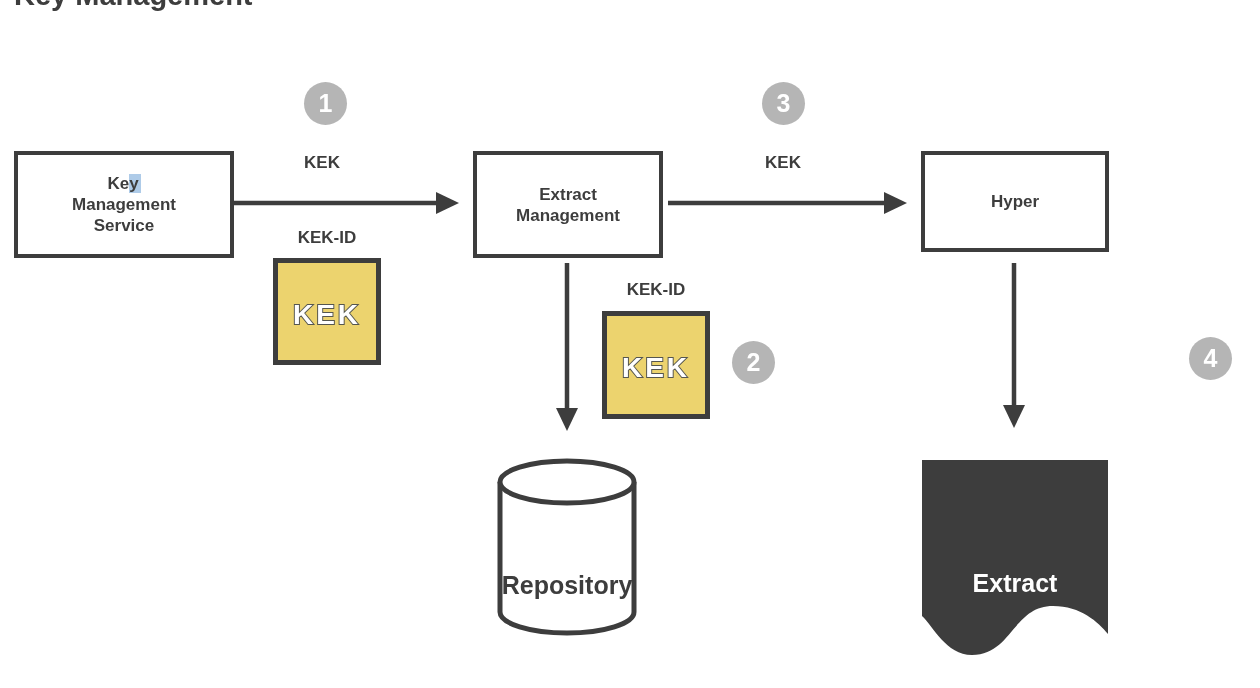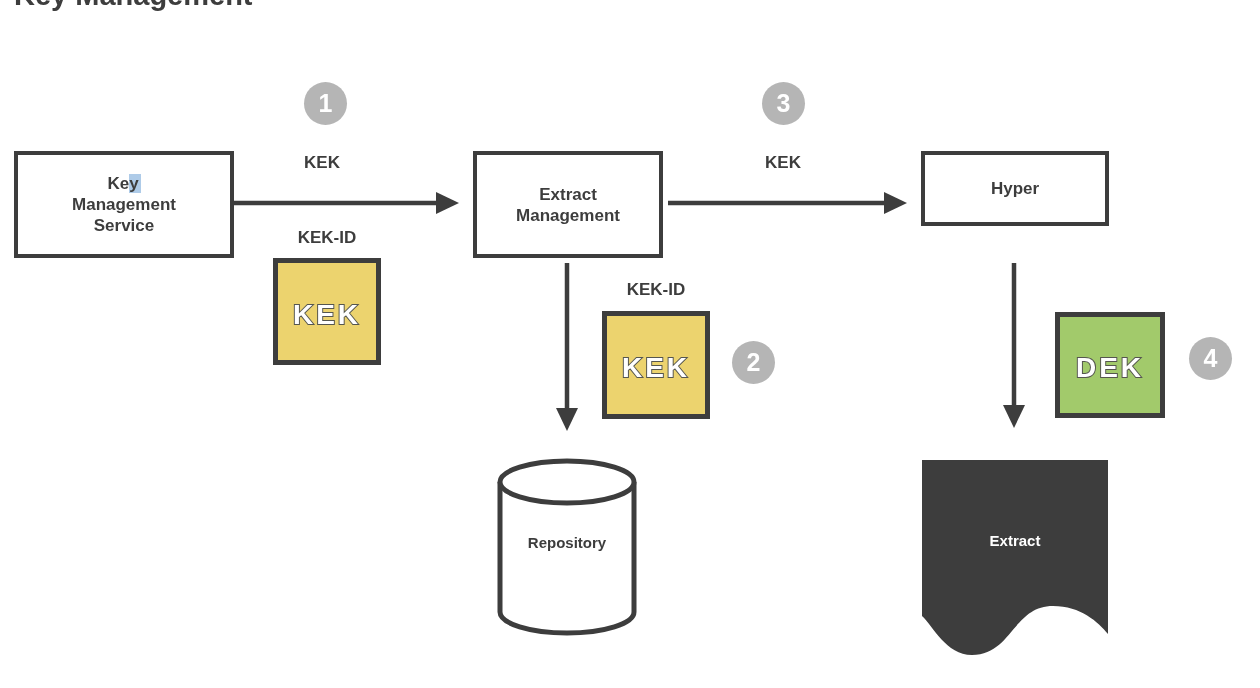--- a/index.html
+++ b/index.html
@@ -8,21 +8,21 @@
 
   .title{position:absolute;left:14px;top:-21px;font-size:29px;font-weight:bold;
          color:var(--ink);white-space:nowrap;}
 
   .node{position:absolute;box-sizing:border-box;background:#fff;
         border:4px solid var(--ink);display:flex;flex-direction:column;
         align-items:center;justify-content:center;text-align:center;
         font-size:17px;line-height:21px;font-weight:bold;color:var(--ink);}
   #node-kms{left:14px;top:151px;width:220px;height:107px;}
   #node-em{left:473px;top:151px;width:190px;height:107px;}
-  #node-hyper{left:921px;top:151px;width:188px;height:75px;}
+  #node-hyper{left:921px;top:151px;width:188px;height:101px;}
   .hl{background:var(--sel);padding:0 2px 0 0;}
 
   .step{position:absolute;width:43px;height:43px;border-radius:50%;
         background:var(--circle);color:#fff;font-size:25px;font-weight:bold;
         line-height:43px;text-align:center;}
   #step-1{left:304px;top:82px;}
   #step-3{left:762px;top:82px;}
   #step-2{left:732px;top:341px;}
   #step-4{left:1189px;top:337px;}
 
@@ -33,22 +33,22 @@
   #cap-kek1{left:287px;top:228px;}
   #cap-kek2{left:616px;top:280px;}
 
   .chip{position:absolute;box-sizing:border-box;border:5px solid var(--ink);
         display:flex;align-items:center;justify-content:center;}
   #chip-kek1{left:273px;top:258px;width:108px;height:107px;background:var(--yellow);}
   #chip-kek2{left:602px;top:311px;width:108px;height:108px;background:var(--yellow);}
   #chip-dek{left:1055px;top:312px;width:110px;height:106px;background:var(--green);}
   .chip svg{display:block;}
 
-  .shape-lbl{position:absolute;width:160px;text-align:center;font-size:15px;
-             font-weight:bold;}
+  .shape-lbl{position:absolute;width:160px;text-align:center;font-size:25px;
+             font-weight:bold;margin-top:37px;}
   #lbl-repository{left:487px;top:534px;color:var(--ink);}
   #lbl-extract{left:935px;top:532px;color:#ffffff;}
 
   .overlay{position:absolute;left:0;top:0;width:1260px;height:688px;}
 </style>
 </head>
 <body>
 
 <div class="stage">
 
@@ -111,22 +111,17 @@
   <div class="chip" id="chip-kek1">
     <svg width="98" height="96" viewBox="0 0 98 96">
       <text x="49" y="50" text-anchor="middle" dominant-baseline="central" font-family="Liberation Sans, sans-serif" font-size="28" font-weight="bold" letter-spacing="3" fill="#ffffff" stroke="#55564f" stroke-width="2" paint-order="stroke">KEK</text>
     </svg>
   </div>
   <div class="chip" id="chip-kek2">
     <svg width="98" height="96" viewBox="0 0 98 96">
       <text x="49" y="50" text-anchor="middle" dominant-baseline="central" font-family="Liberation Sans, sans-serif" font-size="28" font-weight="bold" letter-spacing="3" fill="#ffffff" stroke="#55564f" stroke-width="2" paint-order="stroke">KEK</text>
     </svg>
   </div>
-  <div class="chip" id="chip-dek">
-    <svg width="100" height="96" viewBox="0 0 100 96">
-      <text x="50" y="50" text-anchor="middle" dominant-baseline="central" font-family="Liberation Sans, sans-serif" font-size="28" font-weight="bold" letter-spacing="3" fill="#ffffff" stroke="#55564f" stroke-width="2" paint-order="stroke">DEK</text>
-    </svg>
-  </div>
 
   <div class="shape-lbl" id="lbl-repository">Repository</div>
   <div class="shape-lbl" id="lbl-extract">Extract</div>
 
 </div>
 
 </body></html>

